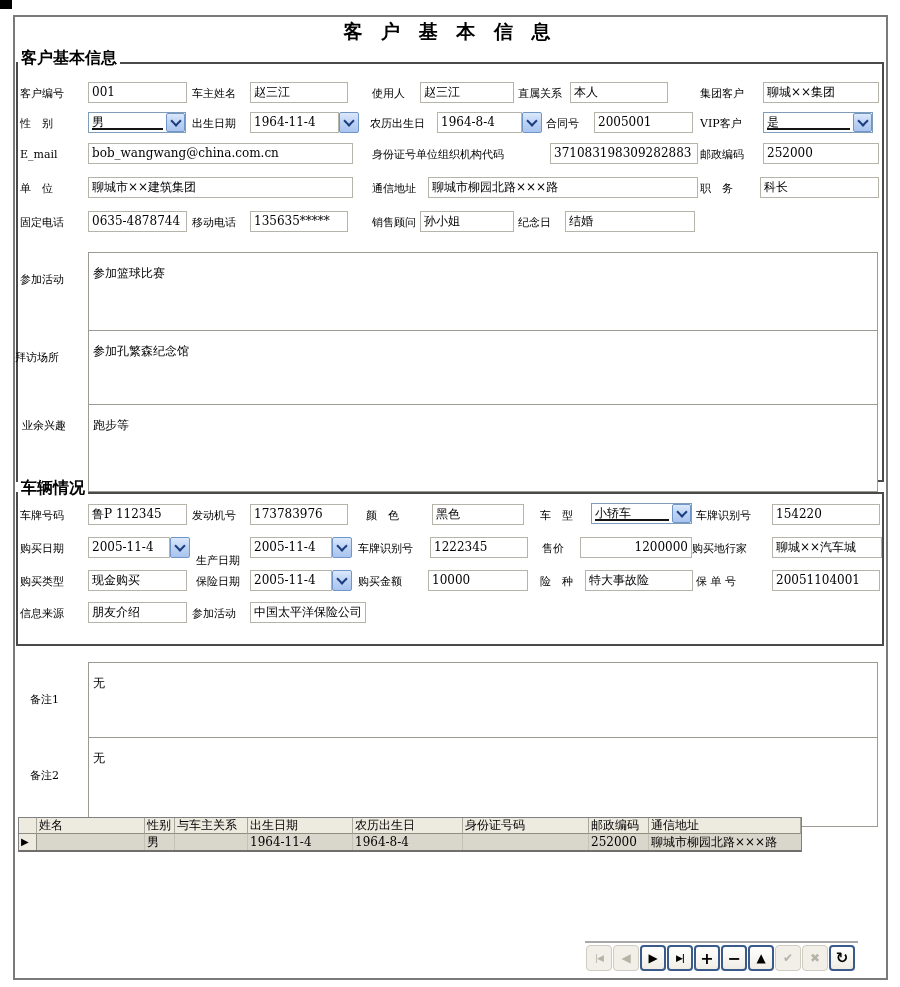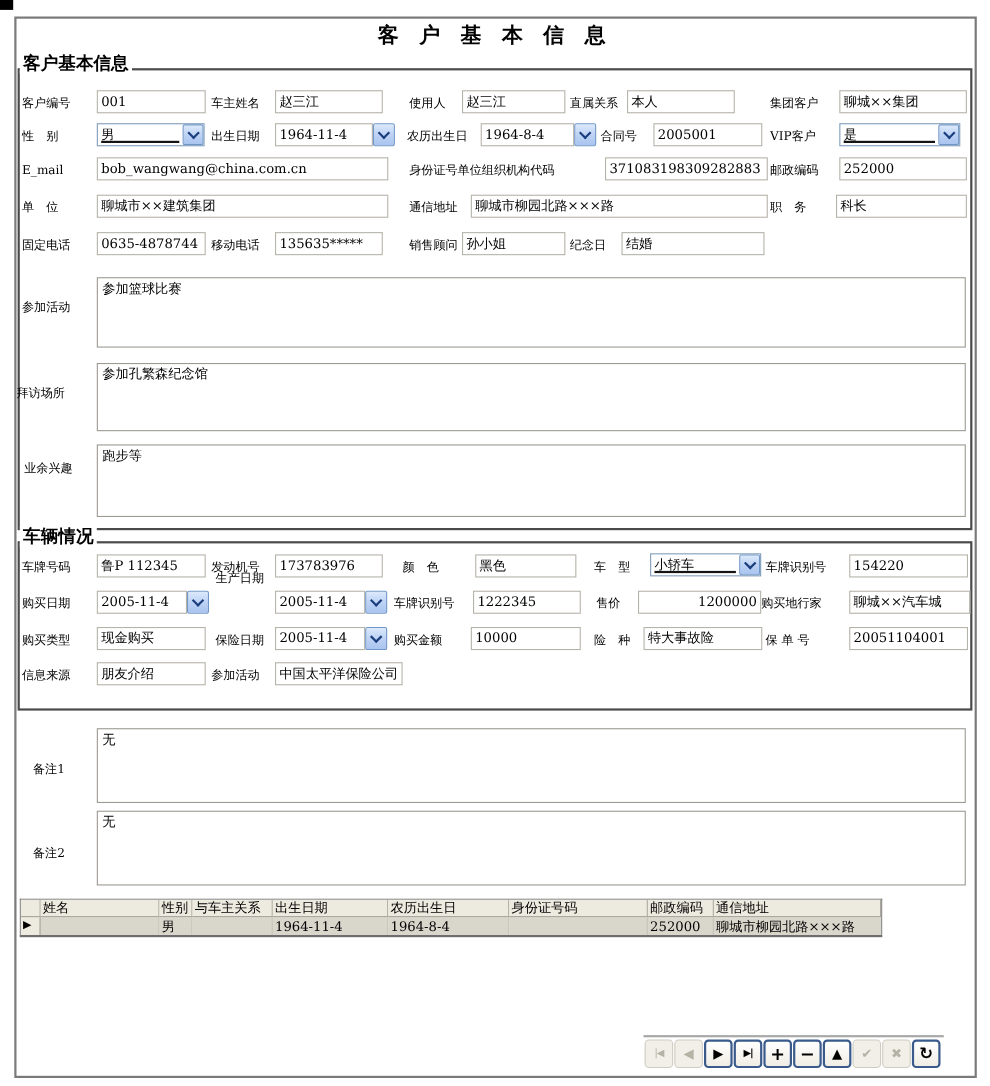--- a/index.html
+++ b/index.html
@@ -10,21 +10,21 @@
   .title{position:absolute;left:0;top:19px;width:100%;text-align:center;font-size:19px;font-weight:bold;
          letter-spacing:6px;font-family:"DejaVu Sans","Liberation Sans",sans-serif}
   .group{position:absolute;border:2px solid #4a4a4a}
   .gcap{position:absolute;font-weight:bold;font-size:16px;line-height:18px;background:#fff;padding:0 3px;
         font-family:"DejaVu Sans","Liberation Sans",sans-serif;white-space:nowrap;z-index:2}
   .lbl{position:absolute;font-size:11px;line-height:15px;white-space:nowrap;z-index:2}
   .val{position:absolute;height:19px;line-height:19px;background:#fff;border:1px solid #b6b3a9;
        font-size:12px;padding:0 3px;white-space:nowrap;overflow:hidden;z-index:2}
   .ra{text-align:right}
   .area{position:absolute;background:#fff;border:1px solid #9c9a92;font-size:12px;line-height:15px;
-        padding:2px 4px;z-index:2;overflow:hidden}
+        padding:13px 4px;z-index:2;overflow:hidden}
   .combo{position:absolute;height:21px;box-sizing:border-box;background:#fff;border:1px solid #7f9db9;
          display:flex;align-items:stretch;z-index:2}
   .combo .uval{flex:1;font-size:12px;line-height:16px;margin:1px 3px 2px 3px;border-bottom:2px solid #141414;
          white-space:nowrap;overflow:hidden}
   .cbtn{width:17px;background:linear-gradient(180deg,#dce9fb,#c0d4f5 45%,#a9c4ef);
         border:1px solid #7096c8;border-radius:2px;display:flex;align-items:center;justify-content:center}
   .dbtn{position:absolute;width:20px;height:21px;box-sizing:border-box;z-index:2;
         background:linear-gradient(180deg,#dce9fb,#c0d4f5 45%,#a9c4ef);
         border:1px solid #7096c8;border-radius:2px;display:flex;align-items:center;justify-content:center}
   .chev{width:6px;height:6px;border-right:2px solid #1b3f7e;border-bottom:2px solid #1b3f7e;
@@ -141,21 +141,21 @@
     </span>
 </div>
 <div class="lbl" style="left:696px;top:508px">车牌识别号</div>
 <div class="val" style="left:772px;top:504px;width:100px">154220</div>
 
 <div class="lbl" style="left:20px;top:541px">购买日期</div>
 <div class="val" style="left:88px;top:537px;width:74px">2005-11-4</div>
 <div class="dbtn" style="left:170px;top:537px">
     <span class="chev"></span>
   </div>
-<div class="lbl" style="left:196px;top:518px">生产日期</div>
+<div class="lbl" style="left:196px;top:553px">生产日期</div>
 <div class="val" style="left:250px;top:537px;width:74px">2005-11-4</div>
 <div class="dbtn" style="left:332px;top:537px">
     <span class="chev"></span>
   </div>
 <div class="lbl" style="left:358px;top:541px">车牌识别号</div>
 <div class="val" style="left:430px;top:537px;width:90px">1222345</div>
 <div class="lbl" style="left:542px;top:541px">售价</div>
 <div class="val ra" style="left:580px;top:537px;width:104px">1200000</div>
 <div class="lbl" style="left:692px;top:541px">购买地行家</div>
 <div class="val" style="left:772px;top:537px;width:102px">聊城××汽车城</div>

